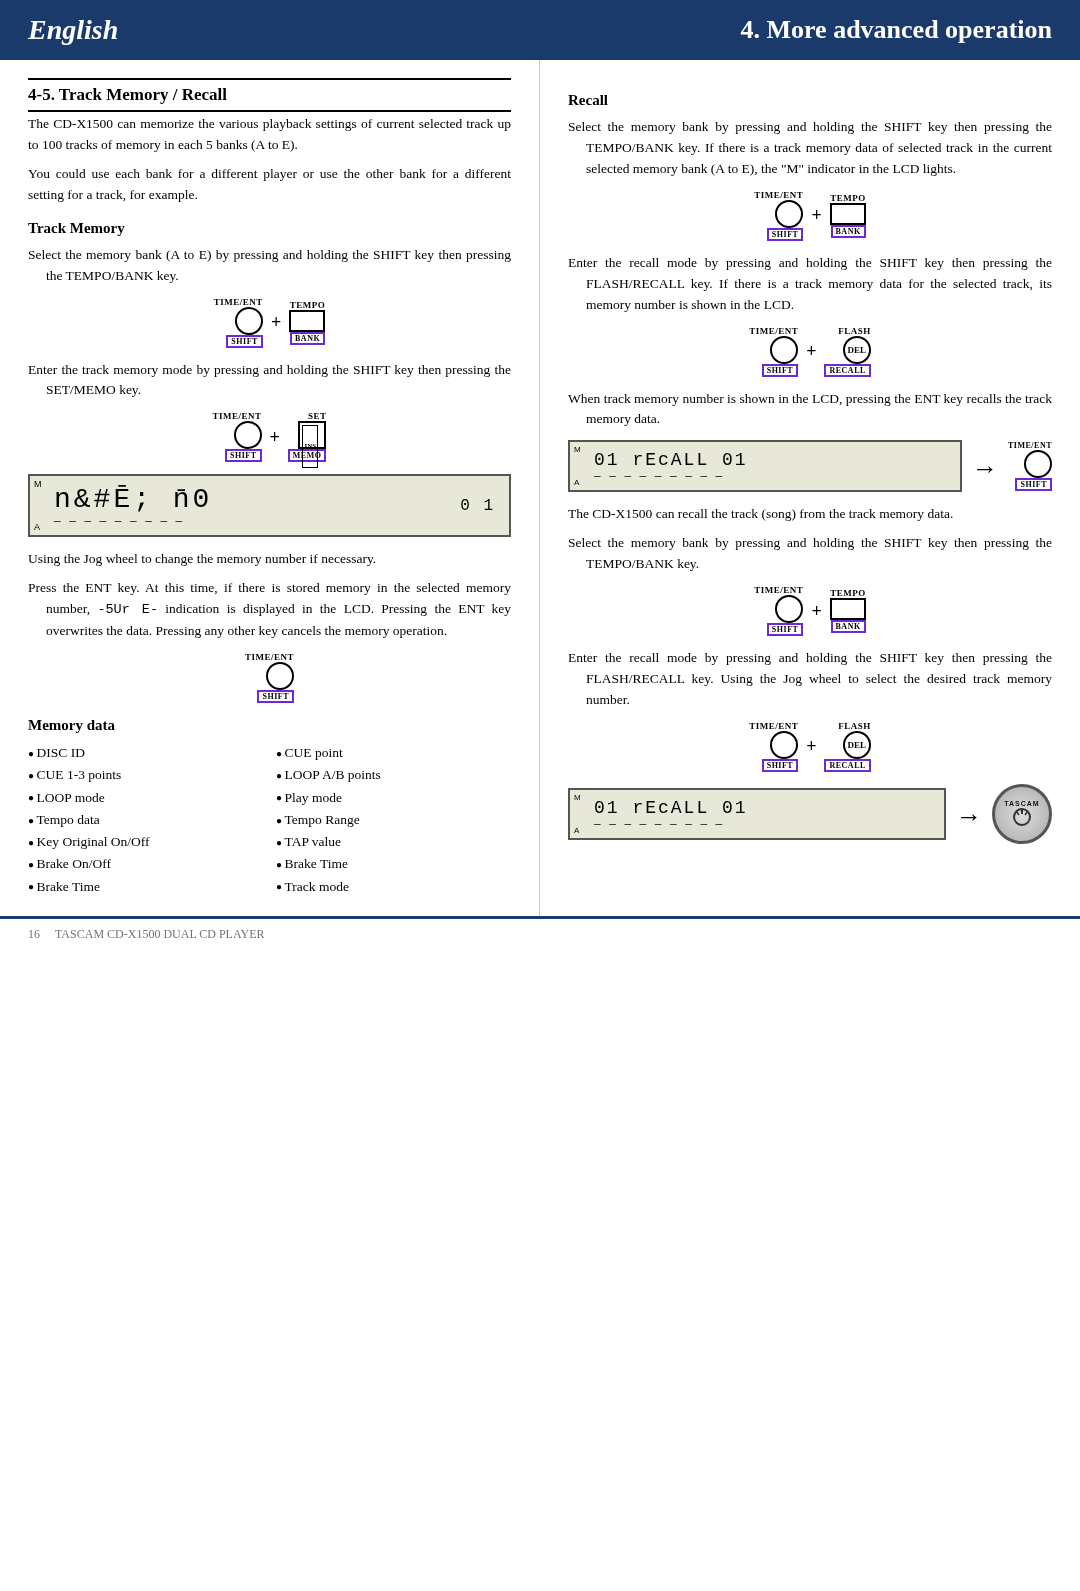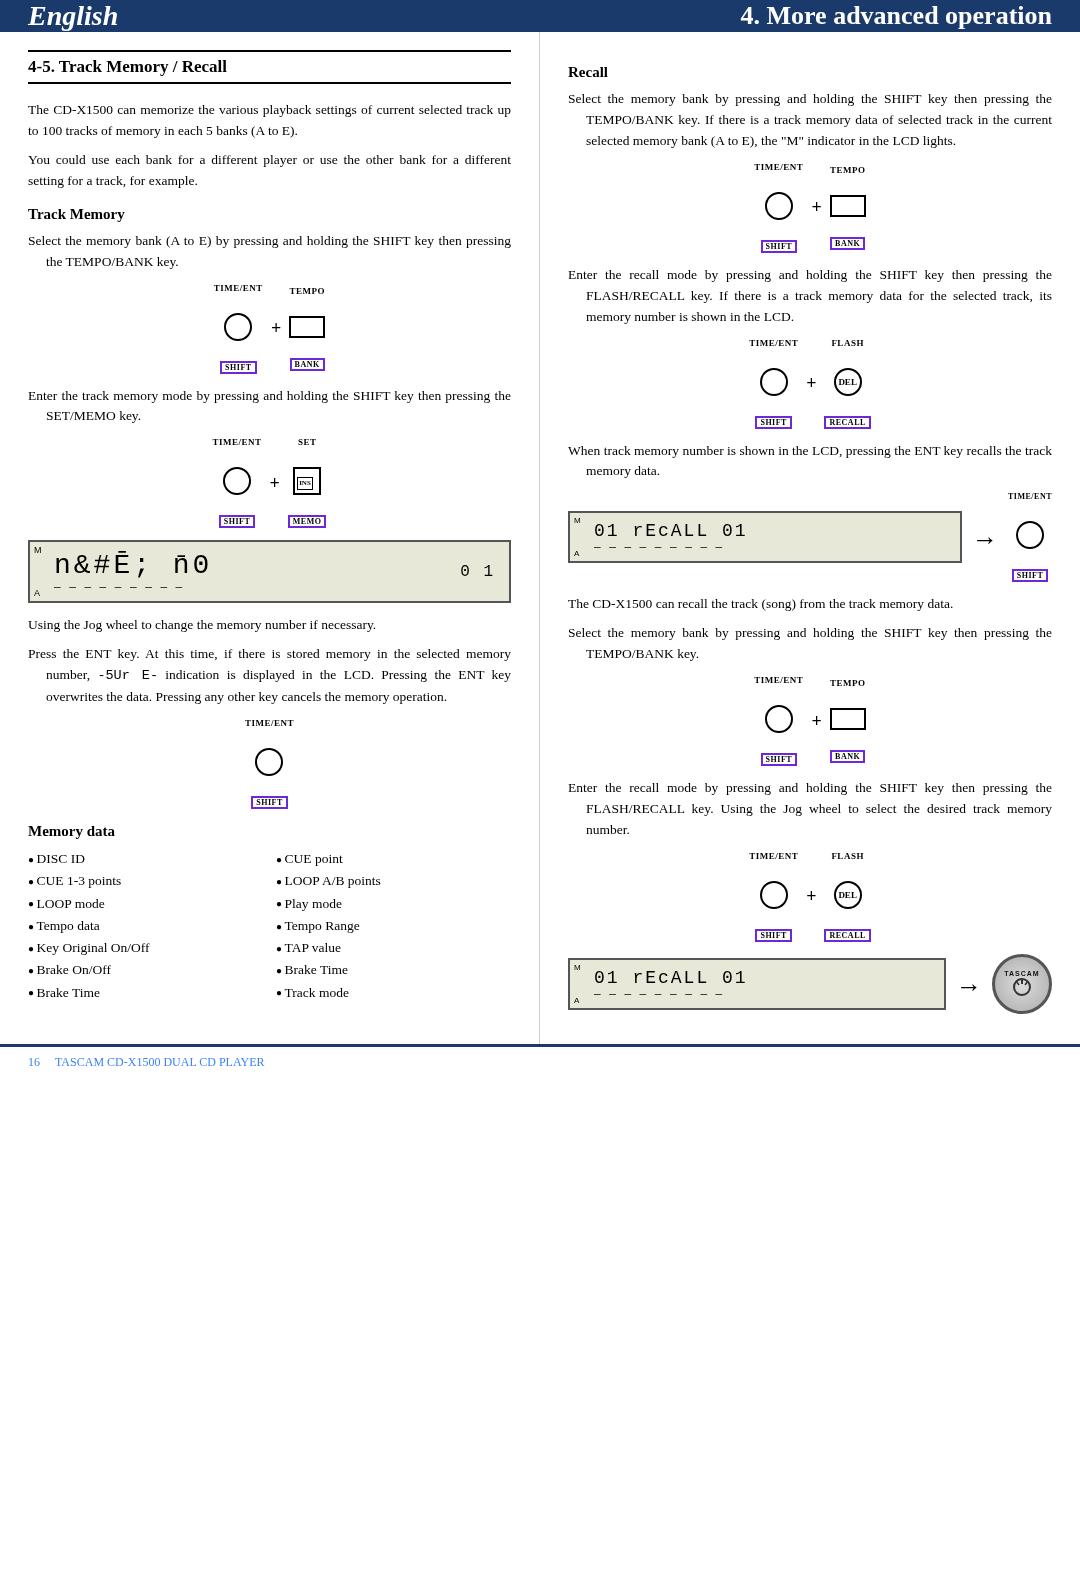--- a/index.html
+++ b/index.html
@@ -10,21 +10,21 @@
       color: #000;
       width: 1080px;
       min-height: 1591px;
     }
 
     
     .header {
       display: flex;
       background: #1a3a6b;
       color: #fff;
-      padding: 0 28px;
+      padding: 14px 28px;
       align-items: center;
       justify-content: space-between;
       margin-bottom: 0;
     }
     .header-english {
       font-size: 28px;
       font-weight: bold;
       font-style: italic;
     }
     .header-title {
@@ -45,21 +45,21 @@
     .right-col {
       width: 50%;
       padding: 18px 28px 18px 28px;
     }
 
     
     .section-heading {
       border-bottom: 2px solid #000;
       border-top: 2px solid #000;
       padding: 5px 0;
-      margin-bottom: 16px;
+      margin-bottom: 2px;
     }
     .section-heading h2 {
       font-size: 17px;
       font-weight: bold;
     }
 
     .subsection-heading {
       font-size: 15px;
       font-weight: bold;
       margin-top: 14px;
@@ -116,22 +116,22 @@
     .btn-diagram {
       display: flex;
       align-items: center;
       justify-content: center;
       margin: 10px 0 12px 0;
       gap: 8px;
     }
     .btn-group {
       display: flex;
       flex-direction: column;
-      align-items: center;
-      gap: 20px;
+      align-items: flex-end;
+      gap: 0;
     }
     .btn-label-top {
       font-size: 9px;
       font-weight: bold;
       letter-spacing: 0.5px;
       text-align: center;
     }
     .btn-circle {
       width: 28px;
       height: 28px;
@@ -174,24 +174,24 @@
       display: flex;
       align-items: center;
       justify-content: center;
       font-size: 9px;
       font-weight: bold;
       position: relative;
     }
     .ins-label {
       font-size: 7px;
       position: absolute;
-      top: 8px;
+      top: 2px;
       left: 2px;
       border: 1px solid #000;
-      padding: 2px 1px;
+      padding: 17px 1px;
       line-height: 1;
     }
 
     
     .lcd-display {
       border: 2px solid #555;
       background: #e8e8d8;
       padding: 8px 14px;
       margin: 10px 0 12px 0;
       font-family: 'Courier New', monospace;
@@ -254,21 +254,21 @@
     .monospace-text {
       font-family: 'Courier New', monospace;
       font-weight: normal;
     }
 
     
     .footer {
       border-top: 3px solid #1a3a6b;
       padding: 8px 28px;
       font-size: 12px;
-      color: #3b82f6;
+      color: #737373;
     }
 
     
     .tascam-circle {
       width: 60px;
       height: 60px;
       border-radius: 50%;
       border: 3px solid #555;
       display: flex;
       flex-direction: column;

